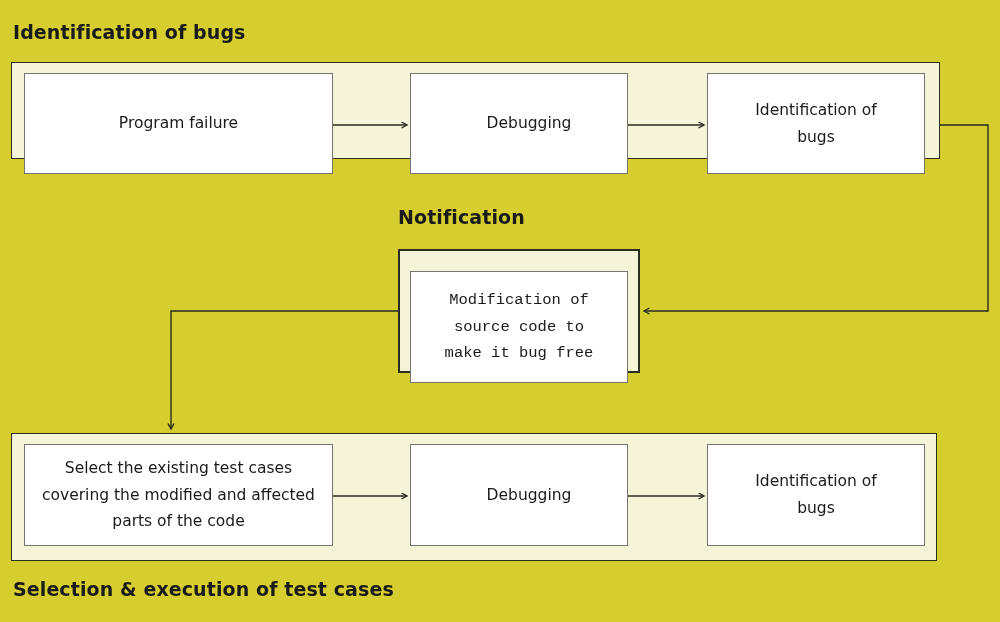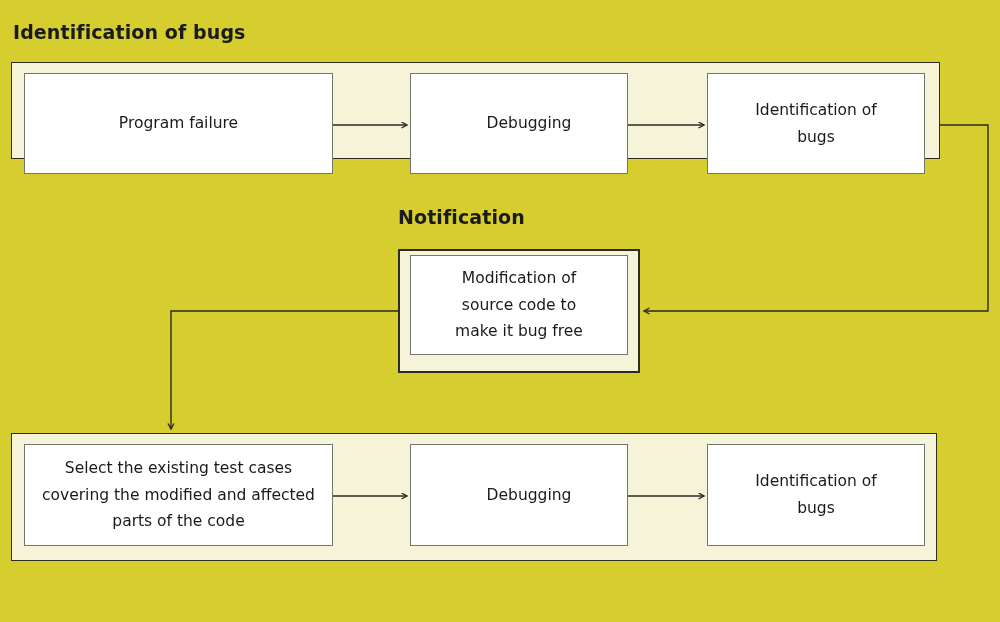--- a/index.html
+++ b/index.html
@@ -52,21 +52,21 @@
     text-align: center;
     color: var(--text, #1a1a1a);
     font-size: 15.5px;
     line-height: 1.72;
   }
   .panel-top .node    { top: 10px; height: 101px; }
   .panel-bottom .node { top: 10px; height: 102px; }
   .node-1 { left: 12px;  width: 309px; }
   .node-2 { left: 398px; width: 218px; padding-left: 20px; }
   .node-3 { left: 695px; width: 218px; }
-  .panel-middle .node { left: 10px; top: 4px; width: 218px; height: 100px; }
+  .panel-middle .node { left: 10px; top: 20px; width: 218px; height: 112px; font-family: Liberation Mono, monospace; }
   .label { display: inline-block; }
   .label-narrow { max-width: 160px; }
   .label-wide   { max-width: 280px; }
   .edges {
     position: absolute;
     left: 0; top: 0;
     width: 1000px; height: 622px;
     pointer-events: none;
   }
   .edges path, .edges polyline {
@@ -112,20 +112,21 @@
       <span class="label label-wide">Select the existing test cases covering the modified and affected parts of the code</span>
     </div>
     <div class="node node-2">
       <span class="label">Debugging</span>
     </div>
     <div class="node node-3">
       <span class="label label-narrow">Identification of bugs</span>
     </div>
   </div>
 
+  <div class="section-title title-bottom">Selection &amp; execution of test cases</div>
 
   <svg class="edges" viewBox="0 0 1000 622" xmlns="http://www.w3.org/2000/svg">
     <defs>
       <marker id="ah" markerWidth="8" markerHeight="8" refX="6" refY="3.5" orient="auto" markerUnits="userSpaceOnUse">
         <path class="arrowhead-shape" d="M0.5,0.5 L6,3.5 L0.5,6.5"></path>
       </marker>
     </defs>
     <path d="M333,125 L407,125" marker-end="url(#ah)"></path>
     <path d="M628,125 L704,125" marker-end="url(#ah)"></path>
     <path d="M940,125 L988,125 L988,311 L644,311" marker-end="url(#ah)"></path>

